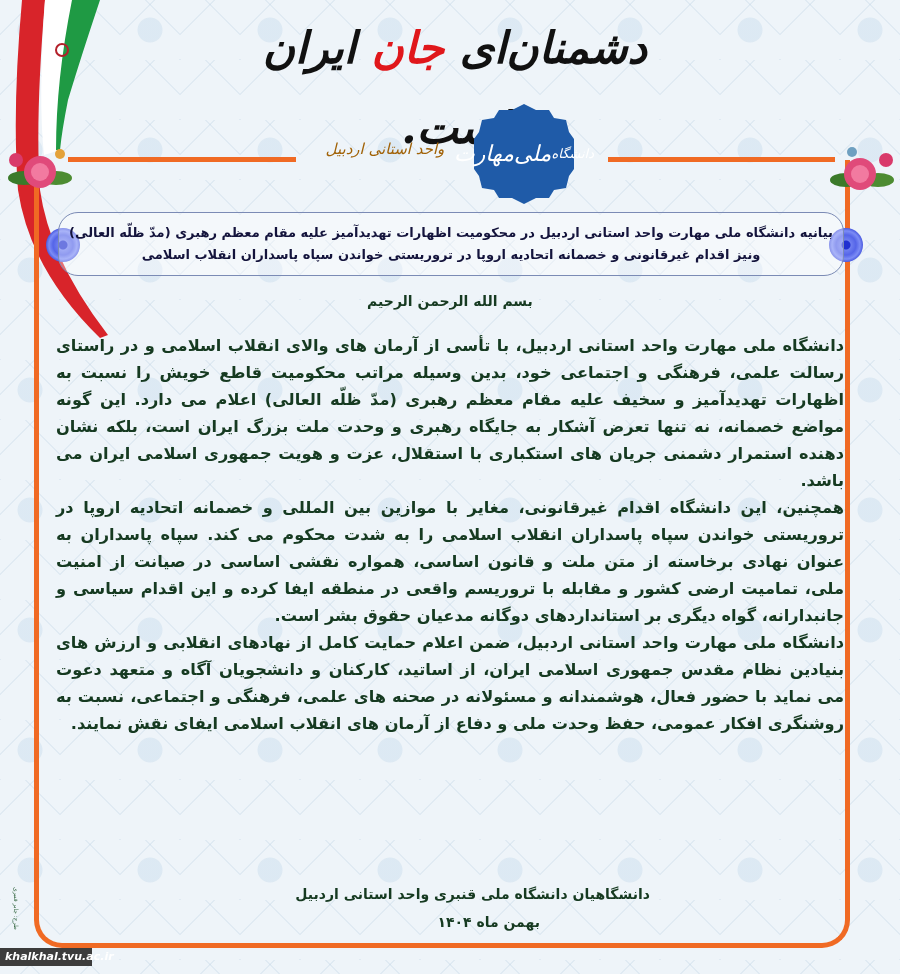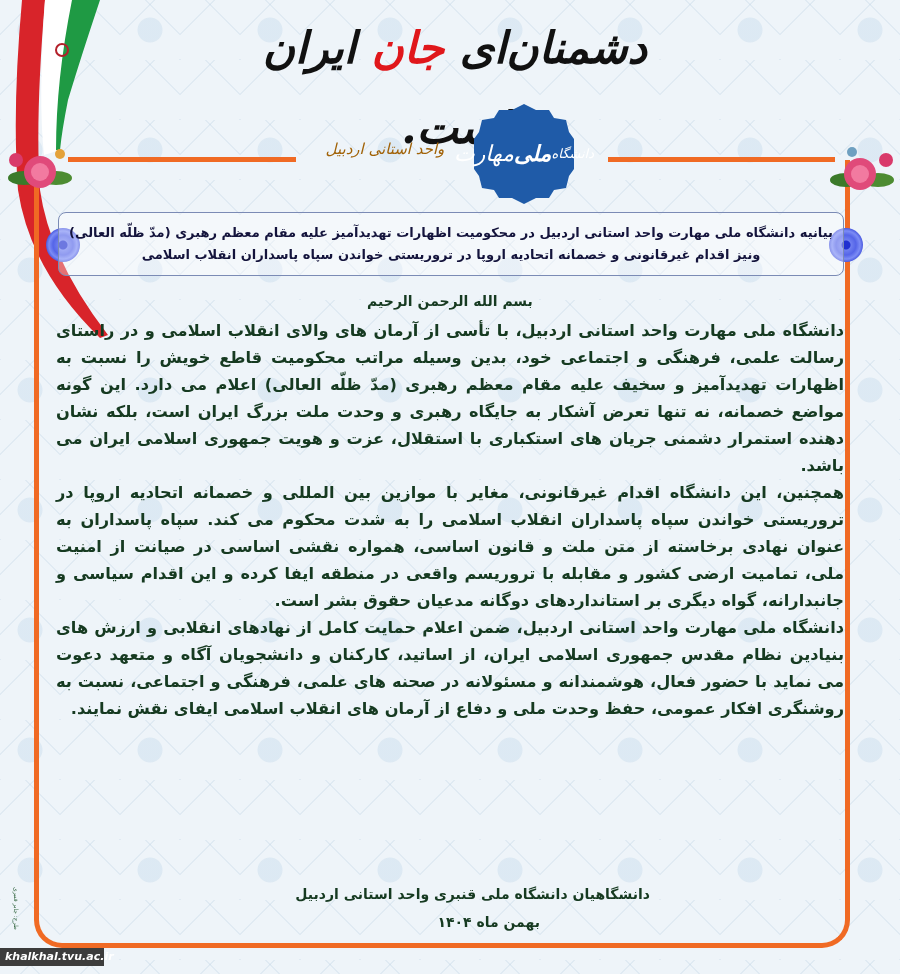--- a/index.html
+++ b/index.html
@@ -55,65 +55,65 @@
     background: #1f5ba8;
     clip-path: polygon(50% 0, 62% 6%, 75% 6%, 80% 14%, 92% 16%, 95% 28%, 100% 35%, 100% 65%, 95% 72%, 92% 84%, 80% 86%, 75% 94%, 62% 94%, 50% 100%, 38% 94%, 25% 94%, 20% 86%, 8% 84%, 5% 72%, 0 65%, 0 35%, 5% 28%, 8% 16%, 20% 14%, 25% 6%, 38% 6%);
   }
   .logo-text {
     position: absolute; inset: 0; color: #fff; text-align: center;
     font-family: "DejaVu Serif", serif; font-style: italic;
     display: flex; flex-direction: row; justify-content: center; align-items: center;
     line-height: 1.05;
   }
   .logo-text .l1 { font-size: 13px; }
-  .logo-text .l2 { font-size: 22px; font-weight: bold; }
+  .logo-text .l2 { font-size: 22px; font-weight: normal; }
   .logo-text .l3 { font-size: 22px; font-weight: normal; }
   .logo-caption {
     position: absolute; left: 300px; top: 140px; width: 170px;
     text-align: center; font-family: "DejaVu Serif", serif; font-style: italic;
     color: #a16207; font-size: 15px; white-space: nowrap;
   }
 
   
   .banner {
     position: absolute; left: 58px; top: 212px; width: 786px; height: 64px;
-    border: 1.5px solid #7b8bb5; border-radius: 8px;
+    border: 1.5px solid #7b8bb5; border-radius: 20px;
     background: rgba(255,255,255,0.35);
     display: flex; flex-direction: column; justify-content: center; align-items: center;
     color: #14143c; font-weight: bold; font-size: 13px; line-height: 22px;
     text-align: center;
   }
   .rosette {
     position: absolute; width: 34px; height: 34px; border-radius: 50%;
     background: radial-gradient(circle, #2030d0 0 4px, #6f7ff0 5px, #5565e8 10px, #7c8cf5 14px, #4a5ae0 17px);
   }
   .rosette.left { left: 46px; top: 228px; }
   .rosette.right { left: 829px; top: 228px; }
 
   
   .body {
     position: absolute; left: 56px; top: 290px; width: 788px;
     color: #163a21; font-weight: bold;
     font-size: 16.2px; line-height: 27px;
     text-align: justify; text-align-last: right;
   }
-  .basmala { text-align: right; text-align-last: center; font-size: 14px; line-height: 22px; margin-bottom: 5px; }
+  .basmala { text-align: right; text-align-last: center; font-size: 14px; line-height: 22px; margin-bottom: 20px; }
   .para { text-align: justify; }
   .signature {
     position: absolute; left: 290px; top: 880px; width: 360px;
     color: #163a21; font-weight: bold; font-size: 14px; line-height: 28px; text-align: right;
   }
   .signature .date { padding-right: 110px; }
 
   .designer-credit {
     position: absolute; left: 8px; top: 880px; width: 12px; height: 50px;
     writing-mode: vertical-rl; font-size: 6px; color: #3a6b48;
   }
   .url-badge {
-    position: absolute; left: 0; top: 948px; width: 104px; height: 18px;
+    position: absolute; left: 0; top: 948px; width: 92px; height: 18px;
     background: #3c3c3c; color: #fff; direction: ltr;
     font-family: "DejaVu Sans", sans-serif; font-size: 11px; font-weight: bold; font-style: italic;
     line-height: 18px; padding-left: 5px;
   }
 </style>
 </head>
 <body>
 
 <div class="bg-pattern"></div>
 

